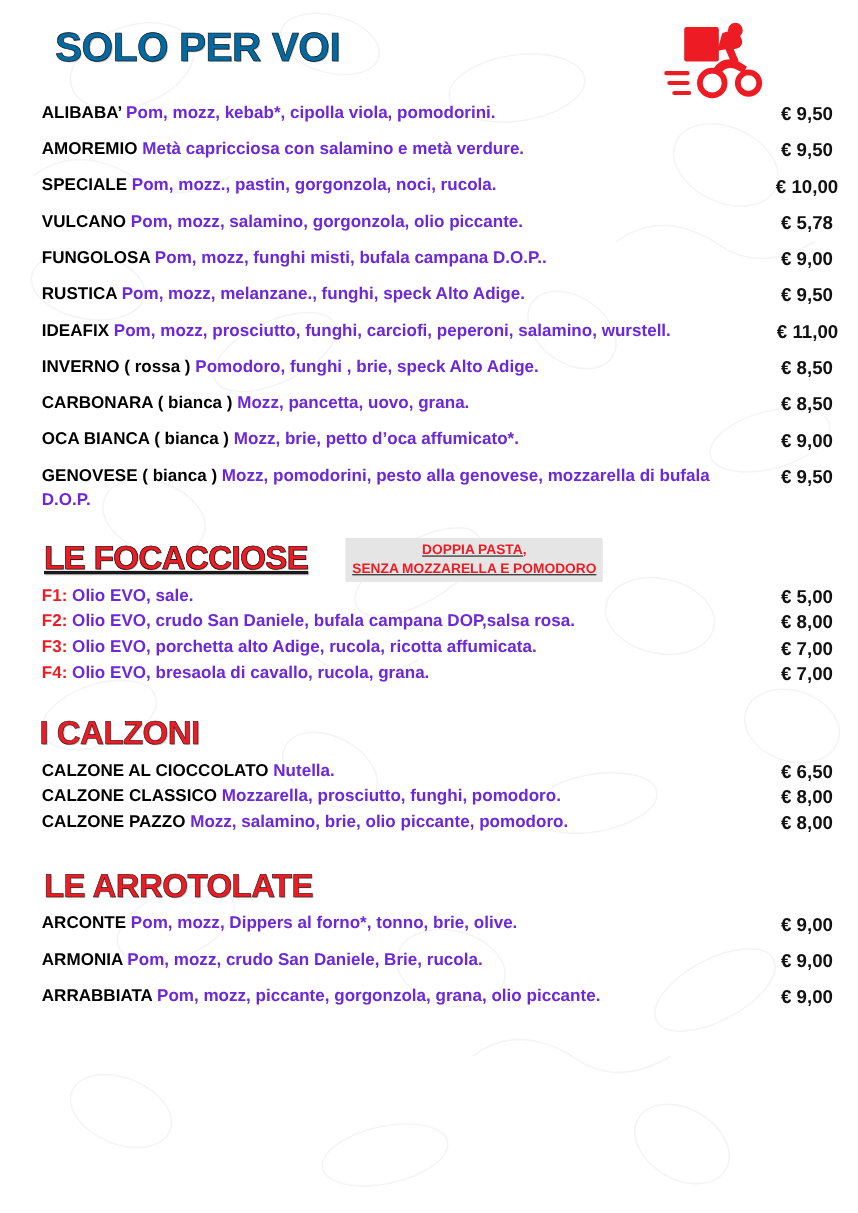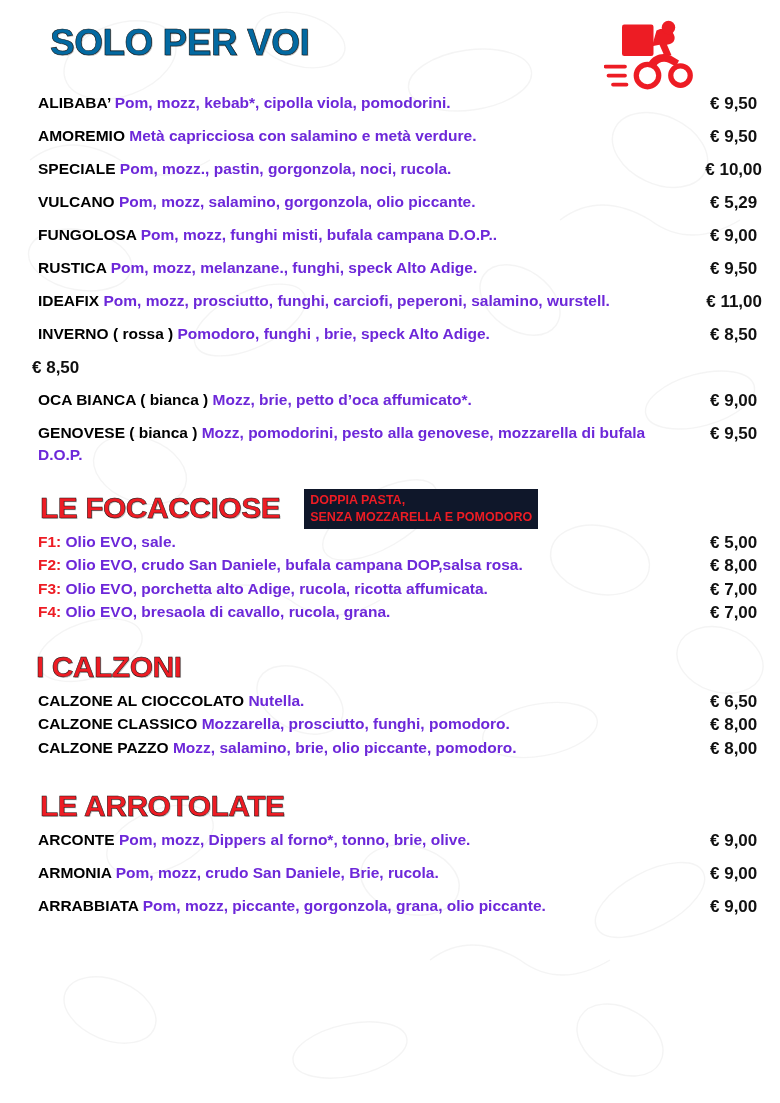--- a/index.html
+++ b/index.html
@@ -82,30 +82,32 @@
     white-space: nowrap;
     margin-top: 2px;
     min-width: 56px;
     text-align: left;
     padding-left: 4px;
   }
 
   .focacciose-head {
     display: flex;
     align-items: center;
-    gap: 24px;
+    gap: 34px;
+    text-decoration: underline;
   }
   .note-badge {
-    background: #0f172a;
+    background: #e5e5e5;
     color: #ED1C24;
     font-weight: bold;
     font-size: 12.5px;
     line-height: 1.35;
     padding: 3px 6px 4px 6px;
     margin-top: 10px;
+    text-align: center;
   }
   .tight li.menu-item { margin-bottom: 1px; gap: 26px; }
   .tight .item-text { line-height: 1.45; }
   .spaced li.menu-item { margin-bottom: 11px; }
   .code { color: #ED1C24; }
   .block { margin-top: 2px; }
 </style>
 </head>
 <body>
 
@@ -176,21 +178,21 @@
           <span class="name">SPECIALE </span>
           <span class="desc">Pom, mozz., pastin, gorgonzola, noci, rucola.</span>
         </div>
         <div class="price">€ 10,00</div>
       </li>
       <li class="menu-item">
         <div class="item-text">
           <span class="name">VULCANO </span>
           <span class="desc">Pom, mozz, salamino, gorgonzola, olio piccante.</span>
         </div>
-        <div class="price">€ 5,29</div>
+        <div class="price">€ 5,78</div>
       </li>
       <li class="menu-item">
         <div class="item-text">
           <span class="name">FUNGOLOSA </span>
           <span class="desc">Pom, mozz, funghi misti, bufala campana D.O.P..</span>
         </div>
         <div class="price">€ 9,00</div>
       </li>
       <li class="menu-item">
         <div class="item-text">
@@ -207,20 +209,24 @@
         <div class="price">€ 11,00</div>
       </li>
       <li class="menu-item">
         <div class="item-text">
           <span class="name">INVERNO ( rossa ) </span>
           <span class="desc">Pomodoro, funghi , brie, speck Alto Adige.</span>
         </div>
         <div class="price">€ 8,50</div>
       </li>
       <li class="menu-item">
+        <div class="item-text">
+          <span class="name">CARBONARA ( bianca ) </span>
+          <span class="desc">Mozz, pancetta, uovo, grana.</span>
+        </div>
         <div class="price">€ 8,50</div>
       </li>
       <li class="menu-item">
         <div class="item-text">
           <span class="name">OCA BIANCA ( bianca ) </span>
           <span class="desc">Mozz, brie, petto d’oca affumicato*.</span>
         </div>
         <div class="price">€ 9,00</div>
       </li>
       <li class="menu-item">

